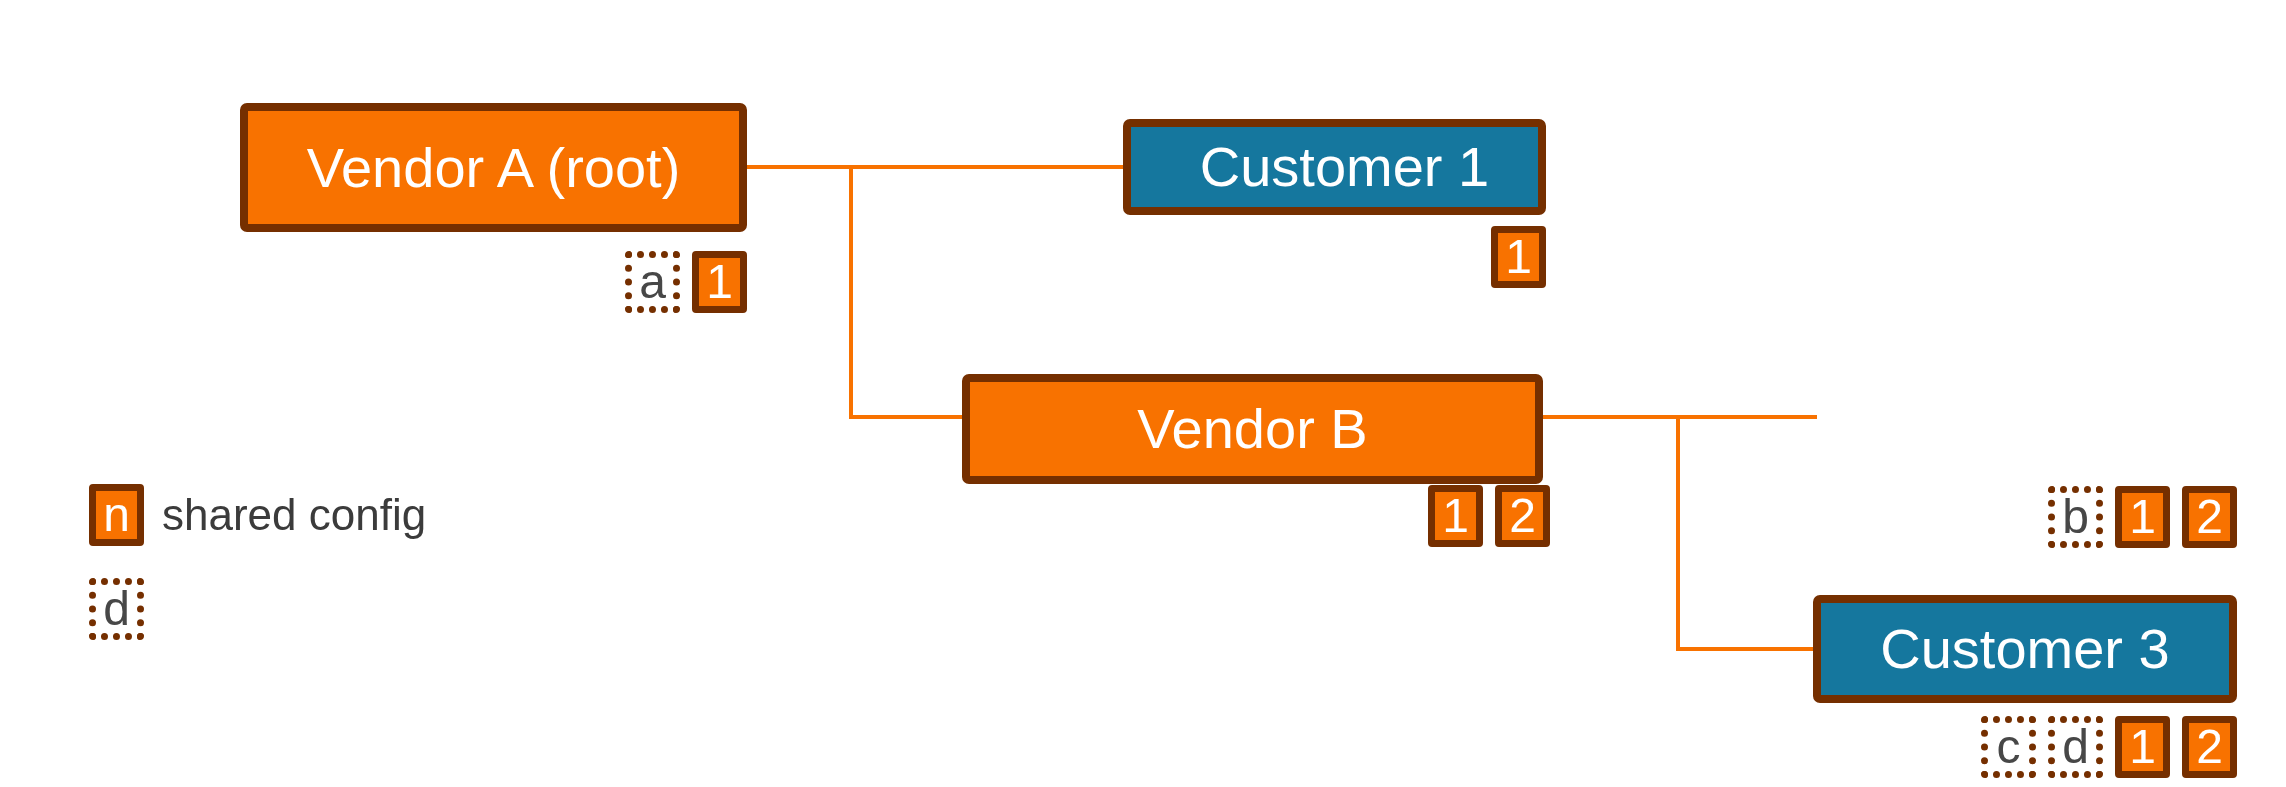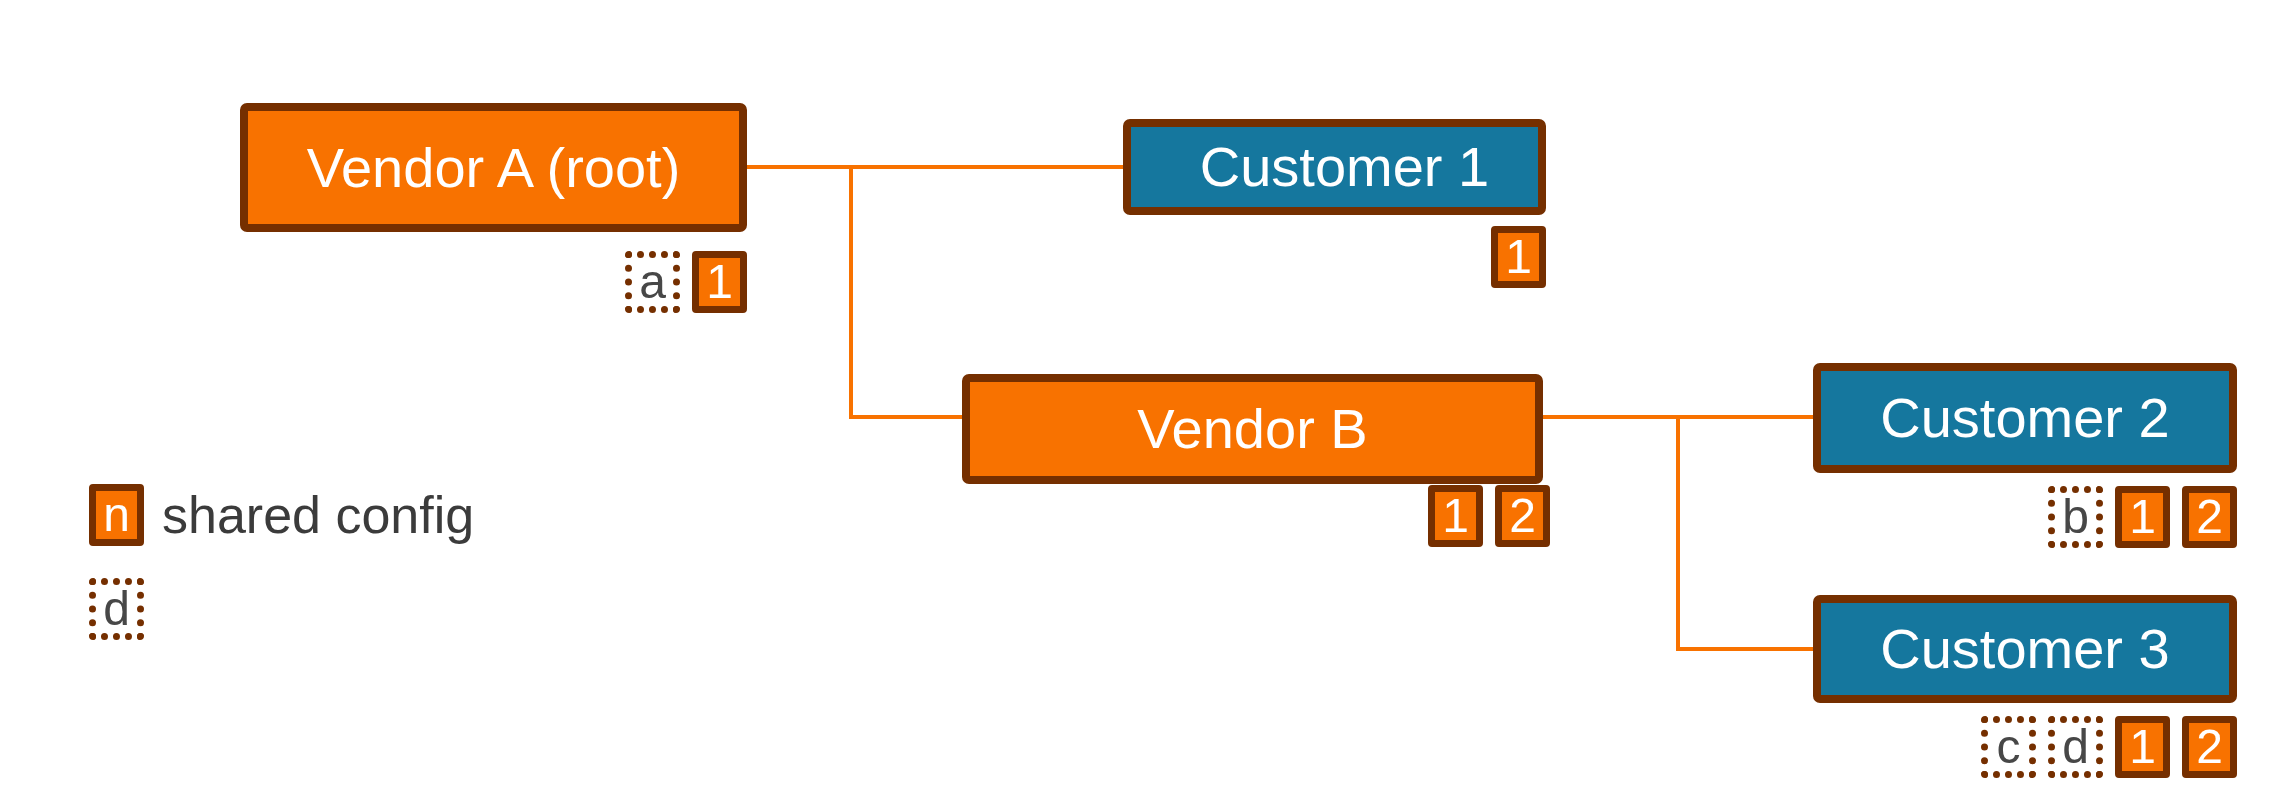--- a/index.html
+++ b/index.html
@@ -29,21 +29,21 @@
   }
   .badge{
     box-sizing:border-box;height:62px;min-width:55px;padding:0 4px;
     display:flex;align-items:center;justify-content:center;
     font-size:48px;line-height:1;border-radius:4px;
   }
   .badge.shared{background:var(--orange);border:7px solid var(--brown);color:#ffffff;}
   .badge.non-shared{background:#ffffff;border:7px dotted var(--brown);color:var(--badge_letter);}
   .legend{position:absolute;left:89px;top:484px;display:flex;flex-direction:column;gap:32px;}
   .legend-row{display:flex;align-items:center;gap:18px;}
-  .legend-label{font-size:52px;color:var(--legend_text);line-height:1;white-space:nowrap;}
+  .legend-label{font-size:44px;color:var(--legend_text);line-height:1;white-space:nowrap;}
 </style>
 </head>
 <body>
 
 <div class="canvas">
 
   <div class="edge" style="left:745px;top:165px;width:382px;height:4px;"></div>
   <div class="edge" style="left:849px;top:165px;width:4px;height:254px;"></div>
   <div class="edge" style="left:849px;top:415px;width:117px;height:4px;"></div>
   <div class="edge" style="left:1541px;top:415px;width:276px;height:4px;"></div>
@@ -55,23 +55,20 @@
   </div>
 
   <div class="node customer" style="left:1123px;top:119px;width:423px;height:96px;padding-left:20px;">
     <span>Customer 1</span>
   </div>
 
   <div class="node vendor" style="left:962px;top:374px;width:581px;height:110px;">
     <span>Vendor B</span>
   </div>
 
-  <div class="node customer" style="left:1813px;top:363px;width:424px;height:110px;">
-    <span>Customer 2</span>
-  </div>
 
   <div class="node customer" style="left:1813px;top:595px;width:424px;height:108px;text-align:right;">
     <span>Customer 3</span>
   </div>
 
   <div class="badge-row" style="right:1539px;top:251px;">
     <span class="badge non-shared">a</span>
     <span class="badge shared">1</span>
   </div>
 

